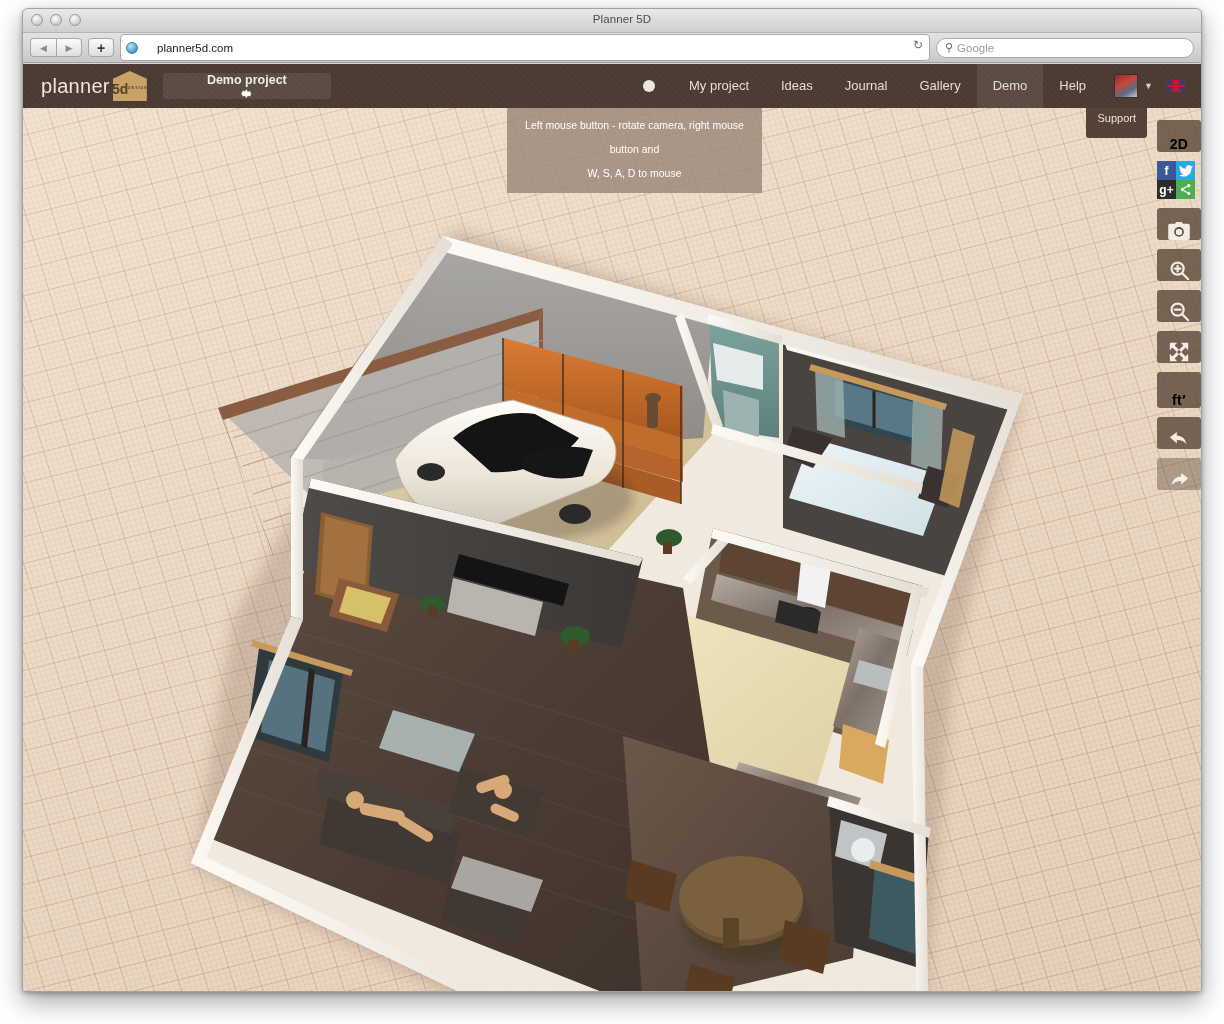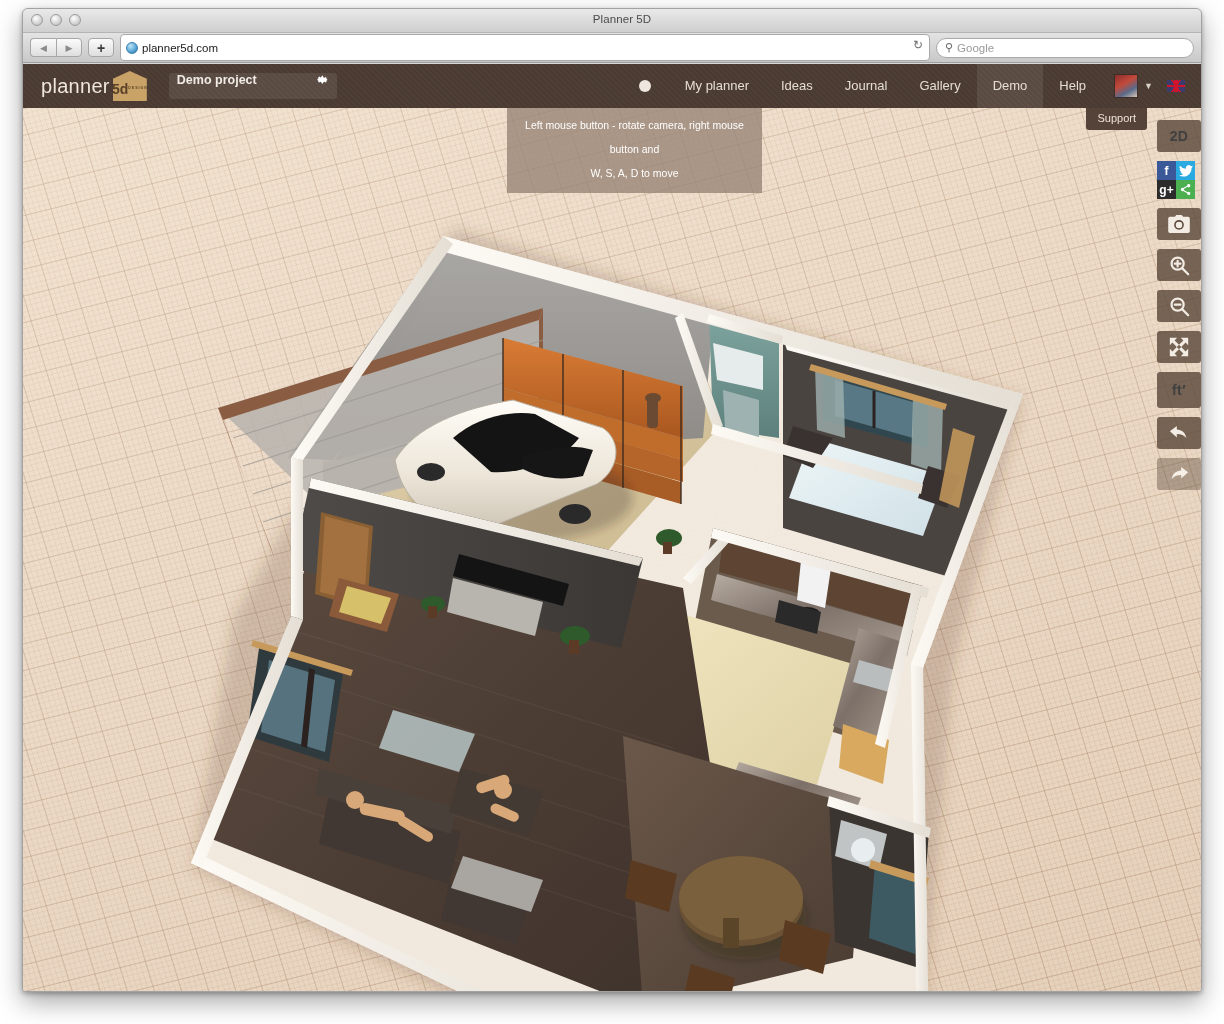--- a/index.html
+++ b/index.html
@@ -61,21 +61,21 @@
   .plusbtn{
     width:26px;height:19px;border-radius:4px;
     background:linear-gradient(#fbfbfb,#dedede);
     border:1px solid #a7a7a7;
     display:flex;align-items:center;justify-content:center;
     color:#3a3a3a; font-size:14px; font-weight:bold; line-height:1;
   }
   #urlbar{
     flex:1; height:27px; background:#fff;
     border:1px solid #a9a9a9; border-radius:4px;
-    display:flex; align-items:center; padding:0 5px; gap:4px;
+    display:flex; align-items:center; padding:0 5px; gap:19px;
     position:relative;
   }
   #globe-icon{
     width:12px;height:12px;border-radius:50%;
     background:radial-gradient(circle at 35% 30%, #bfe4f7 0%, #5ca9d8 55%, #2a6f9e 100%);
     border:1px solid #3b7fae;
     flex:none;
   }
   #url-text{ font-size:11.5px; color:#1a1a1a; }
   #reload-icon{
@@ -111,25 +111,26 @@
     width:34px;height:30px;
     background:#c9a268;
     clip-path:polygon(50% 0,100% 26%,100% 100%,0 100%,0 26%);
     display:flex;flex-direction:row;align-items:center;justify-content:center;
     color:#5a4128; font-weight:bold; font-size:14px; line-height:1;
     padding-top:5px;
   }
   #logo-badge small{ font-size:3.5px; letter-spacing:1px; margin-top:1px; }
 
   #project-field{
-    margin-left:22px; width:168px; height:26px;
+    margin-left:16px; width:168px; height:26px;
     background:rgba(255,255,255,.085);
     border-radius:3px;
-    display:flex; justify-content:space-between;
+    display:flex; align-items:center; justify-content:space-between;
     padding:0 8px;
+    flex-direction:column;
   }
   #project-name{ color:#f1ece6; font-size:12.5px; font-weight:bold; }
   #gear-icon{ color:#ffffff; font-size:13px; line-height:1; }
 
   #nav{ margin-left:auto; display:flex; align-items:center; height:44px; }
   .nav-item{
     color:#e6ddd4; font-size:13px;
     padding:0 16px; height:44px; line-height:44px;
     white-space:nowrap;
   }
@@ -182,34 +183,34 @@
     position:absolute; left:484px; top:0; width:255px;
     background:rgba(150,131,116,.78);
     color:#fff; font-size:10.5px; text-align:center;
     padding:5px 6px 8px; line-height:24px; z-index:20;
   }
 
   
   #support-tab{
     position:absolute; right:54px; top:0;
     background:#554238; color:#eee2d6;
-    font-size:11px; padding:4px 11px 6px;
+    font-size:11px; padding:4px 11px 14px;
     border-radius:0 0 3px 3px; z-index:20;
   }
 
   
   #right-toolbar{
     position:absolute; right:6px; top:12px;
     width:38px; display:flex; flex-direction:column; gap:9px; z-index:20;
   }
   .rt-btn{
     width:44px;height:32px;border-radius:3px;
     background:rgba(92,73,60,.82);
-    display:flex;align-items:center;justify-content:center;
-    color:#404040;
+    display:flex;align-items:flex-end;justify-content:center;
+    color:#000000;
   }
   .rt-btn.tall{ height:36px; }
   .rt-btn.light{ background:rgba(92,73,60,.42); }
   .rt-label{ font-size:14px; font-weight:bold; letter-spacing:.4px; }
   .rt-btn svg{ display:block; }
 
   #social-grid{
     width:38px;height:38px;display:grid;
     grid-template-columns:1fr 1fr; grid-template-rows:1fr 1fr;
   }
@@ -269,21 +270,21 @@
         <span id="project-name">Demo project</span>
         <span id="gear-icon">
           <svg width="13" height="13" viewBox="0 0 24 24" fill="#ffffff">
             <path d="M12 8.5a3.5 3.5 0 100 7 3.5 3.5 0 000-7zm9 3.5l-2-1.2.5-2.2-2.1-1.2-1.7 1.5-2.1-.8L13 5.2h-2.4l-.6 2.1-2.1.8L6.2 6.6 4.1 7.8l.5 2.2L2.6 11v2.4l2 .9-.5 2.2 2.1 1.2 1.7-1.5 2.1.8.6 2.2H13l.6-2.2 2.1-.8 1.7 1.5 2.1-1.2-.5-2.2 2-.9z"></path>
           </svg>
         </span>
       </div>
 
       <div id="nav">
         <span id="nav-circle-icon"></span>
-        <div class="nav-item">My planner</div>
+        <div class="nav-item">My project</div>
         <div class="nav-item">Ideas</div>
         <div class="nav-item">Journal</div>
         <div class="nav-item">Gallery</div>
         <div class="nav-item active">Demo</div>
         <div class="nav-item">Help</div>
         <span id="avatar"></span>
         <span id="avatar-caret">▼</span>
         <span id="flag-icon"></span>
       </div>
     </div>
@@ -564,21 +565,21 @@
             <polygon points="660,470 700,426 708,432 668,476"></polygon>
             <polygon points="690,420 906,480 904,490 688,430"></polygon>
             <polygon points="900,478 862,640 852,636 890,476"></polygon>
             <polygon points="806,688 908,720 906,730 804,698"></polygon>
           </g>
         </svg>
       </div>
 
       <div id="tooltip">
         <div>Left mouse button - rotate camera, right mouse button and</div>
-        <div>W, S, A, D to move</div>
+        <div>W, S, A, D to mouse</div>
       </div>
 
       <div id="support-tab">Support</div>
 
       <div id="right-toolbar">
 
         <div class="rt-btn">
           <span class="rt-label">2D</span>
         </div>
 

